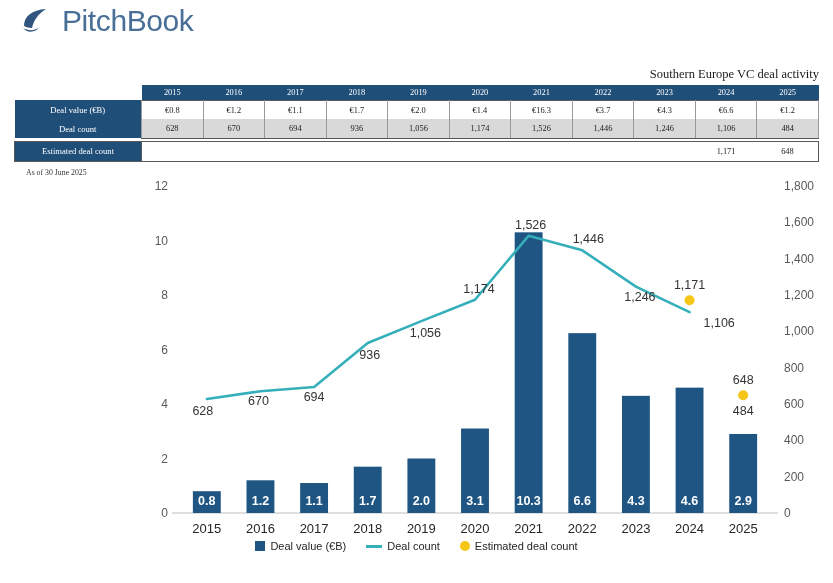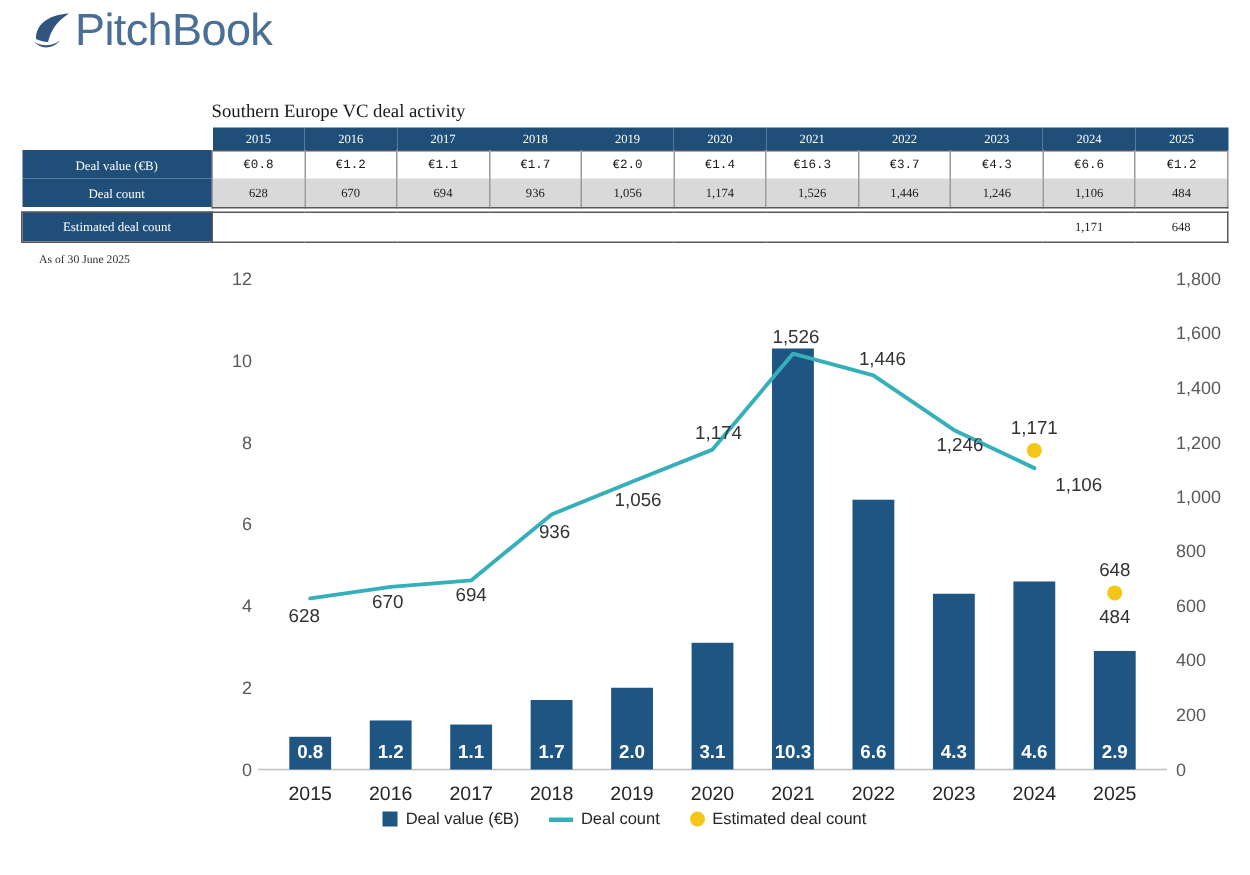--- a/index.html
+++ b/index.html
@@ -15,21 +15,21 @@
     overflow: hidden;
   }
 
   
   #logo {
     position: absolute;
     left: 22px;
     top: 6px;
     display: flex;
     align-items: center;
-    gap: 2px;
+    gap: 14px;
   }
   #logo .mark {
     width: 26px;
     height: 30px;
     position: relative;
   }
   #logo .mark svg { display: block; }
   #logo .wordmark {
     font-family: "Liberation Sans", sans-serif;
     font-size: 30px;
@@ -46,20 +46,21 @@
     top: 68px;
     width: 805px;
   }
   #chart-title {
     font-family: "Liberation Serif", serif;
     font-size: 12.5px;
     color: #1a1a1a;
     margin-left: 127px;
     margin-bottom: 3px;
     line-height: 1.1;
+    text-align: right;
   }
   table.datatable {
     border-collapse: collapse;
     table-layout: fixed;
     width: 805px;
     font-family: "Liberation Serif", serif;
   }
   table.datatable col.labelcol { width: 127px; }
 
   table.datatable th.rowlabel,
@@ -93,21 +94,21 @@
     color: #1a1a1a;
     text-align: center;
     padding: 3px 2px;
     background: #ffffff;
     border-left: 1px solid #9a9a9a;
     border-right: 1px solid #9a9a9a;
   }
   table.datatable tr.alt td.cell {
     background: #d9d9d9;
   }
-  table.datatable tr.r-value td.cell { border-top: 1px solid #595959; font-family: Liberation Mono, monospace; }
+  table.datatable tr.r-value td.cell { border-top: 1px solid #595959; }
   table.datatable tr.r-count td.cell { border-bottom: 1px solid #595959; }
 
   table.datatable tr.r-est td.rowlabel {
     border: 1px solid #595959;
   }
   table.datatable tr.r-est td.cell {
     border: 1px solid #595959;
     border-left: none;
     border-right: none;
     height: 13px;

